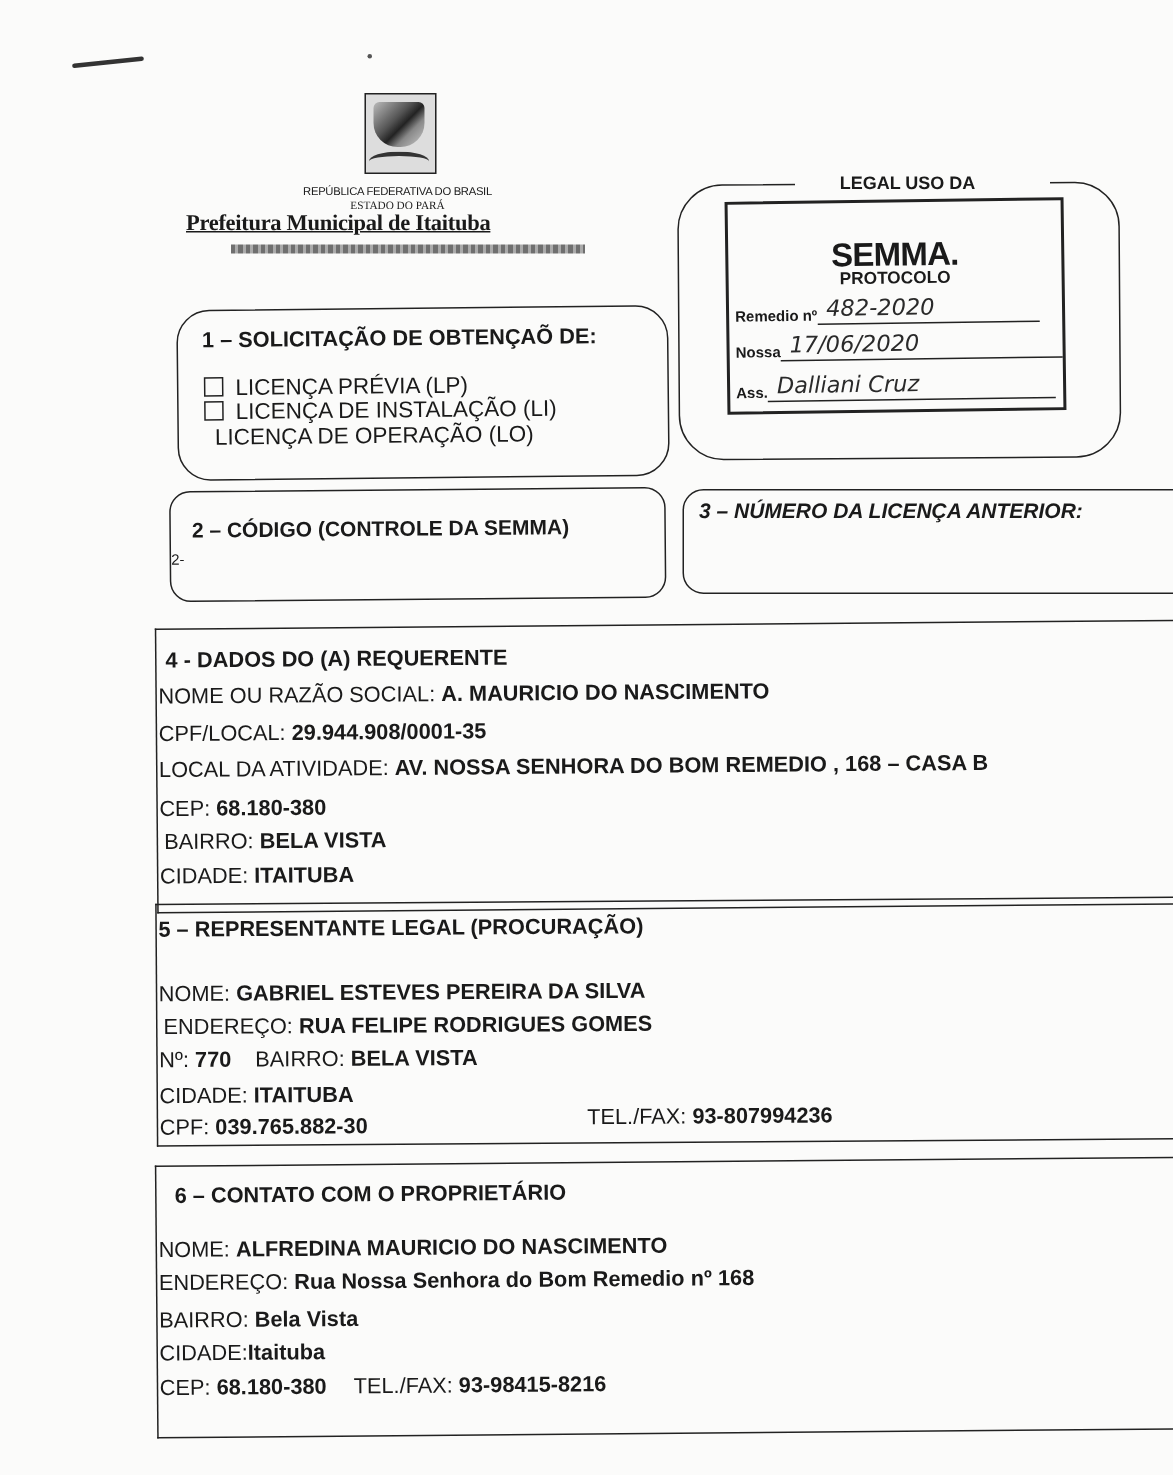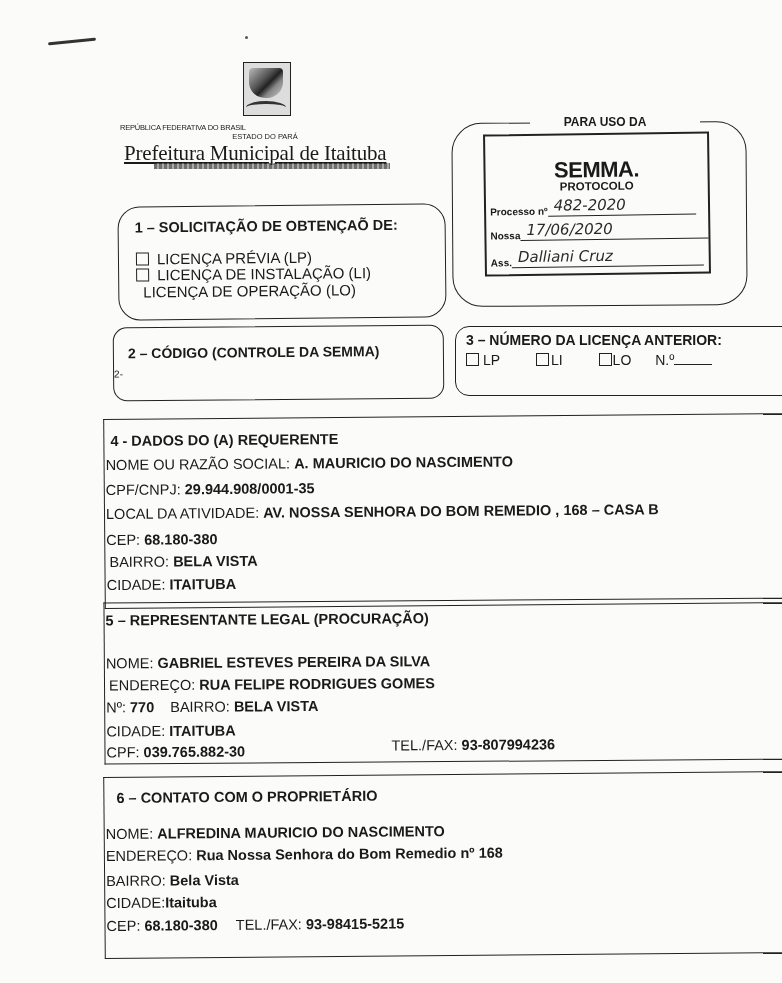--- a/index.html
+++ b/index.html
@@ -9,23 +9,23 @@
       font-family: "Liberation Sans", sans-serif; color: #1a1a1a;
     }
     .abs { position: absolute; }
     .scan-mark { left: 48px; top: 40px; width: 48px; height: 3px; background: #333; transform: rotate(-6deg); border-radius: 2px; }
     .dot-mark { left: 245px; top: 36px; width: 3px; height: 3px; background: #555; border-radius: 50%; }
 
     
     .crest { left: 243px; top: 62px; width: 46px; height: 52px; border: 1.5px solid #222; background: #ddd; }
     .crest .shield { position:absolute; left:5px; top:5px; width:34px; height:30px; background: linear-gradient(135deg,#bbb 0%,#555 40%,#222 55%,#888 70%,#ccc 100%); border-radius: 4px 4px 16px 16px; }
     .crest .ribbon { position:absolute; left:2px; top:38px; width:40px; height:10px; border-top: 3px solid #333; border-radius: 50% 50% 0 0; }
-    .rep { left: 120px; top: 123px; width: 290px; font-size: 7.5px; letter-spacing: -0.2px; }
-    .estado { left: 120px; top: 132px; width: 290px; text-align: center; font-size: 7.5px; }
-    .pref { left: 124px; top: 141px; font-family: "Liberation Serif", serif; font-weight: normal; font-size: 21px; text-decoration: underline; letter-spacing: -0.2px; }
+    .rep { left: 120px; top: 123px; width: 290px; text-align: center; font-size: 7.5px; letter-spacing: -0.2px; }
+    .estado { left: 120px; top: 132px; width: 290px; text-align: center; font-size: 7.5px; font-family: Liberation Serif, serif; }
+    .pref { left: 124px; top: 141px; font-family: "Liberation Serif", serif; font-weight: bold; font-size: 15px; text-decoration: underline; letter-spacing: -0.2px; }
     .sub-struck { left: 154px; top: 163px; width: 236px; height: 6px; background: repeating-linear-gradient(90deg,#333 0 3px,#888 3px 5px); opacity: .7; }
 
     
     .box1 { left: 118px; top: 205px; width: 326px; height: 112px; border: 1.5px solid #222; border-radius: 22px; transform: rotate(-0.6deg); }
     .b1-title { left: 16px; top: 12px; font-weight: bold; font-size: 14.5px; }
     .b1-opt { left: 17px; font-size: 15px; }
     .chk { display:inline-block; width: 11px; height: 11px; border: 1.3px solid #222; margin-right: 8px; vertical-align: -1px; }
 
     
     .uso-outer { left: 452px; top: 122px; width: 293px; height: 182px; border: 1.5px solid #222; border-radius: 30px; transform: rotate(-0.4deg); }
@@ -35,21 +35,21 @@
     .semma { left: 0; top: 22px; width: 100%; text-align: center; font-weight: bold; font-size: 22px; letter-spacing: -0.5px; }
     .protocolo { left: 0; top: 45px; width: 100%; text-align: center; font-weight: bold; font-size: 11.5px; }
     .st-row { left: 4px; font-size: 10px; font-weight: bold; display: flex; align-items: flex-end; }
     .st-line { border-bottom: 1.5px solid #222; font-family: "DejaVu Sans", sans-serif; font-weight: normal; font-style: italic; font-size: 15px; color: #2a2a2a; padding-left: 6px; height: 20px; line-height: 20px; }
 
     
     .box2 { left: 113px; top: 326px; width: 329px; height: 72px; border: 1.5px solid #222; border-radius: 14px; transform: rotate(-0.5deg); }
     .b2-title { left: 14px; top: 17px; font-weight: bold; font-size: 14px; }
     .b2-val { left: 0; top: 40px; font-size: 10px; }
     .box3 { left: 455px; top: 326px; width: 340px; height: 68px; border: 1.5px solid #222; border-radius: 14px; }
-    .b3-title { left: 10px; top: 5px; font-weight: bold; font-size: 14px; }
+    .b3-title { left: 10px; top: 5px; font-weight: bold; font-size: 14px; font-style: italic; }
     .b3-opts { left: 10px; top: 25px; font-size: 14px; white-space: nowrap; }
     .b3-opts span { margin-right: 16px; }
     .blank { display:inline-block; width: 38px; border-bottom: 1.3px solid #222; }
 
     
     .bigbox { left: 104px; width: 700px; border: 1.5px solid #222; border-right: none; }
     .box4 { top: 416px; height: 188px; transform: rotate(-0.5deg); }
     .box5 { top: 600px; height: 160px; transform: rotate(-0.4deg); }
     .box6 { top: 774px; height: 180px; transform: rotate(-0.5deg); }
     .sec-title { position: absolute; font-weight: bold; font-size: 14.5px; }
@@ -79,57 +79,51 @@
   <div class="abs b1-opt" style="top:59px">
     <span class="chk"></span><span>LICENÇA DE INSTALAÇÃO (LI)</span>
   </div>
   <div class="abs b1-opt" style="top:76px;left:24px">
     <span>LICENÇA DE OPERAÇÃO (LO)</span>
   </div>
 </div>
 
 <div class="abs uso-outer"></div>
 <div class="abs uso-gap"></div>
-<div class="abs uso-label">PARA USO DA</div>
+<div class="abs uso-label">LEGAL USO DA</div>
 <div class="abs stamp">
   <div class="abs semma"><span>SEMMA</span><span>.</span></div>
   <div class="abs protocolo">PROTOCOLO</div>
   <div class="abs st-row" style="top:60px">
-    <span>Processo nº</span>
+    <span>Remedio nº</span>
     <span class="st-line" style="width:142px">482-2020</span>
   </div>
   <div class="abs st-row" style="top:84px">
     <span>Nossa</span>
     <span class="st-line" style="width:182px">17/06/2020</span>
   </div>
   <div class="abs st-row" style="top:111px">
     <span>Ass.</span>
     <span class="st-line" style="width:186px">Dalliani Cruz</span>
   </div>
 </div>
 
 <div class="abs box2">
   <div class="abs b2-title">2 – CÓDIGO (CONTROLE DA SEMMA)</div>
   <div class="abs b2-val">2-</div>
 </div>
 
 <div class="abs box3">
   <div class="abs b3-title">3 – NÚMERO DA LICENÇA ANTERIOR:</div>
-  <div class="abs b3-opts">
-    <span><span class="chk" style="margin-right:4px"></span><span>LP</span></span>
-    <span><span class="chk" style="margin-right:2px"></span><span>LI</span></span>
-    <span style="margin-right:4px"><span class="chk" style="margin-right:1px"></span><span>LO</span></span>
-    <span style="margin-right:0">N.º</span><span class="blank"></span>
-  </div>
 </div>
 
 <div class="abs bigbox box4">
   <div class="sec-title" style="left:6px;top:13px">4 - DADOS DO (A) REQUERENTE</div>
   <div class="field" style="left:1px;top:37px"><span>NOME OU RAZÃO SOCIAL: </span><b>A. MAURICIO DO NASCIMENTO</b></div>
-  <div class="field" style="left:1px;top:62px"><span>CPF/CNPJ: </span><b>29.944.908/0001-35</b></div>
+  <div class="field" style="left:1px;top:62px"><span>CPF/LOCAL: </span><b>29.944.908/0001-35</b></div>
   <div class="field" style="left:1px;top:86px"><span>LOCAL DA ATIVIDADE: </span><b>AV. NOSSA SENHORA DO BOM REMEDIO , 168 – CASA B</b></div>
   <div class="field" style="left:1px;top:112px"><span>CEP: </span><b>68.180-380</b></div>
   <div class="field" style="left:4px;top:134px"><span>BAIRRO: </span><b>BELA VISTA</b></div>
   <div class="field" style="left:1px;top:157px"><span>CIDADE: </span><b>ITAITUBA</b></div>
 </div>
 
 <div class="abs bigbox box5">
   <div class="sec-title" style="left:1px;top:9px">5 – REPRESENTANTE LEGAL  (PROCURAÇÃO)</div>
   <div class="field" style="left:1px;top:52px"><span>NOME: </span><b>GABRIEL ESTEVES PEREIRA DA SILVA</b></div>
   <div class="field" style="left:4px;top:74px"><span>ENDEREÇO: </span><b>RUA FELIPE RODRIGUES GOMES</b></div>
@@ -138,14 +132,14 @@
   <div class="field" style="left:1px;top:141px"><span>CPF: </span><b>039.765.882-30</b></div>
   <div class="field" style="left:286px;top:136px"><span>TEL./FAX: </span><b>93-807994236</b></div>
 </div>
 
 <div class="abs bigbox box6">
   <div class="sec-title" style="left:12px;top:12px">6 – CONTATO COM O PROPRIETÁRIO</div>
   <div class="field" style="left:1px;top:48px"><span>NOME: </span><b>ALFREDINA MAURICIO DO NASCIMENTO</b></div>
   <div class="field" style="left:1px;top:70px"><span>ENDEREÇO: </span><b>Rua Nossa Senhora do Bom Remedio  nº 168</b></div>
   <div class="field" style="left:1px;top:95px"><span>BAIRRO: </span><b>Bela Vista</b></div>
   <div class="field" style="left:1px;top:117px"><span>CIDADE:</span><b>Itaituba</b></div>
-  <div class="field" style="left:1px;top:140px"><span>CEP: </span><b>68.180-380</b><span style="margin-left:18px">TEL./FAX: </span><b>93-98415-5215</b></div>
+  <div class="field" style="left:1px;top:140px"><span>CEP: </span><b>68.180-380</b><span style="margin-left:18px">TEL./FAX: </span><b>93-98415-8216</b></div>
 </div>
 
 </body></html>

